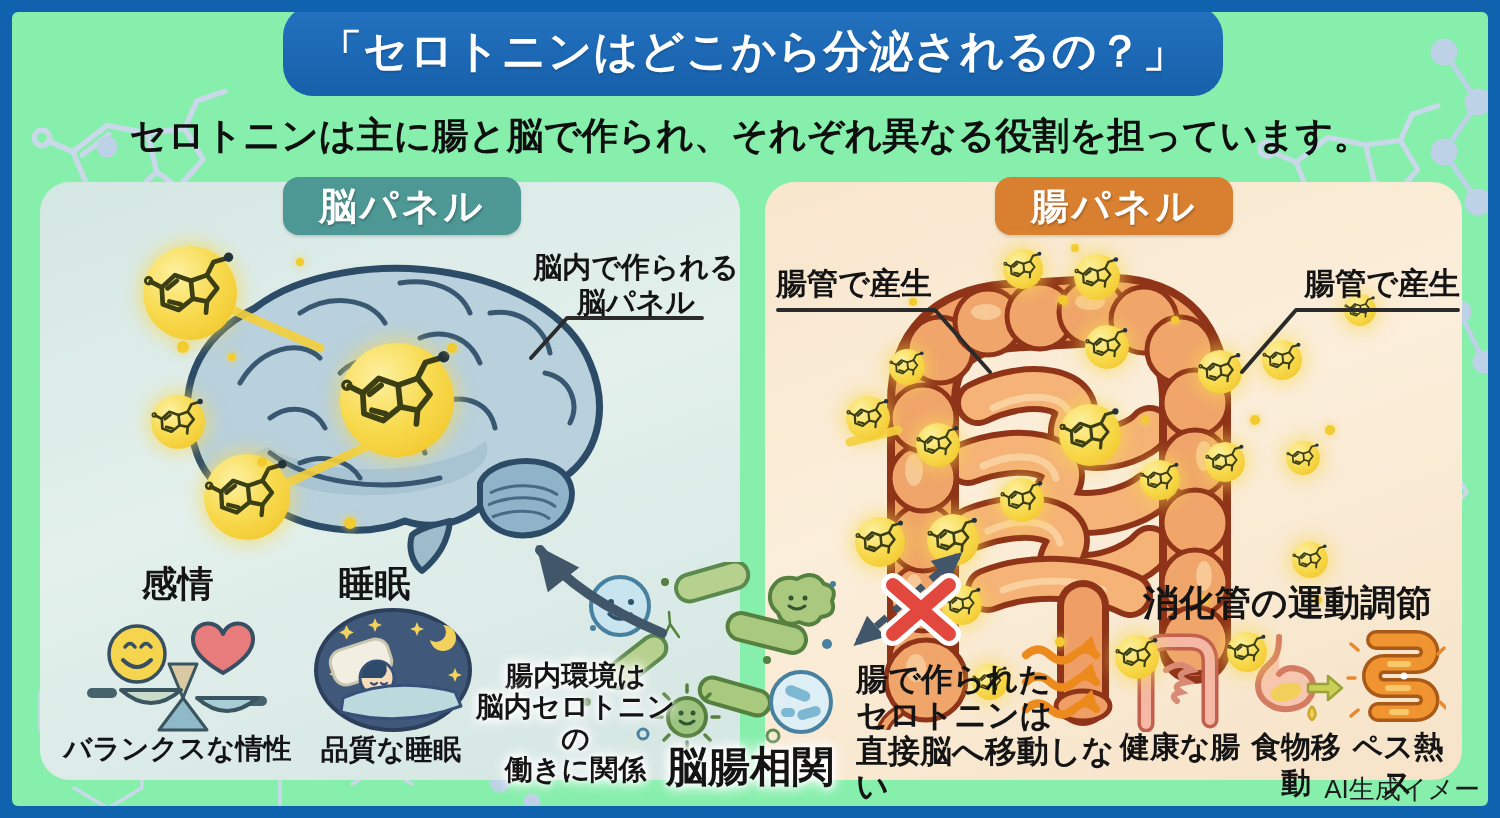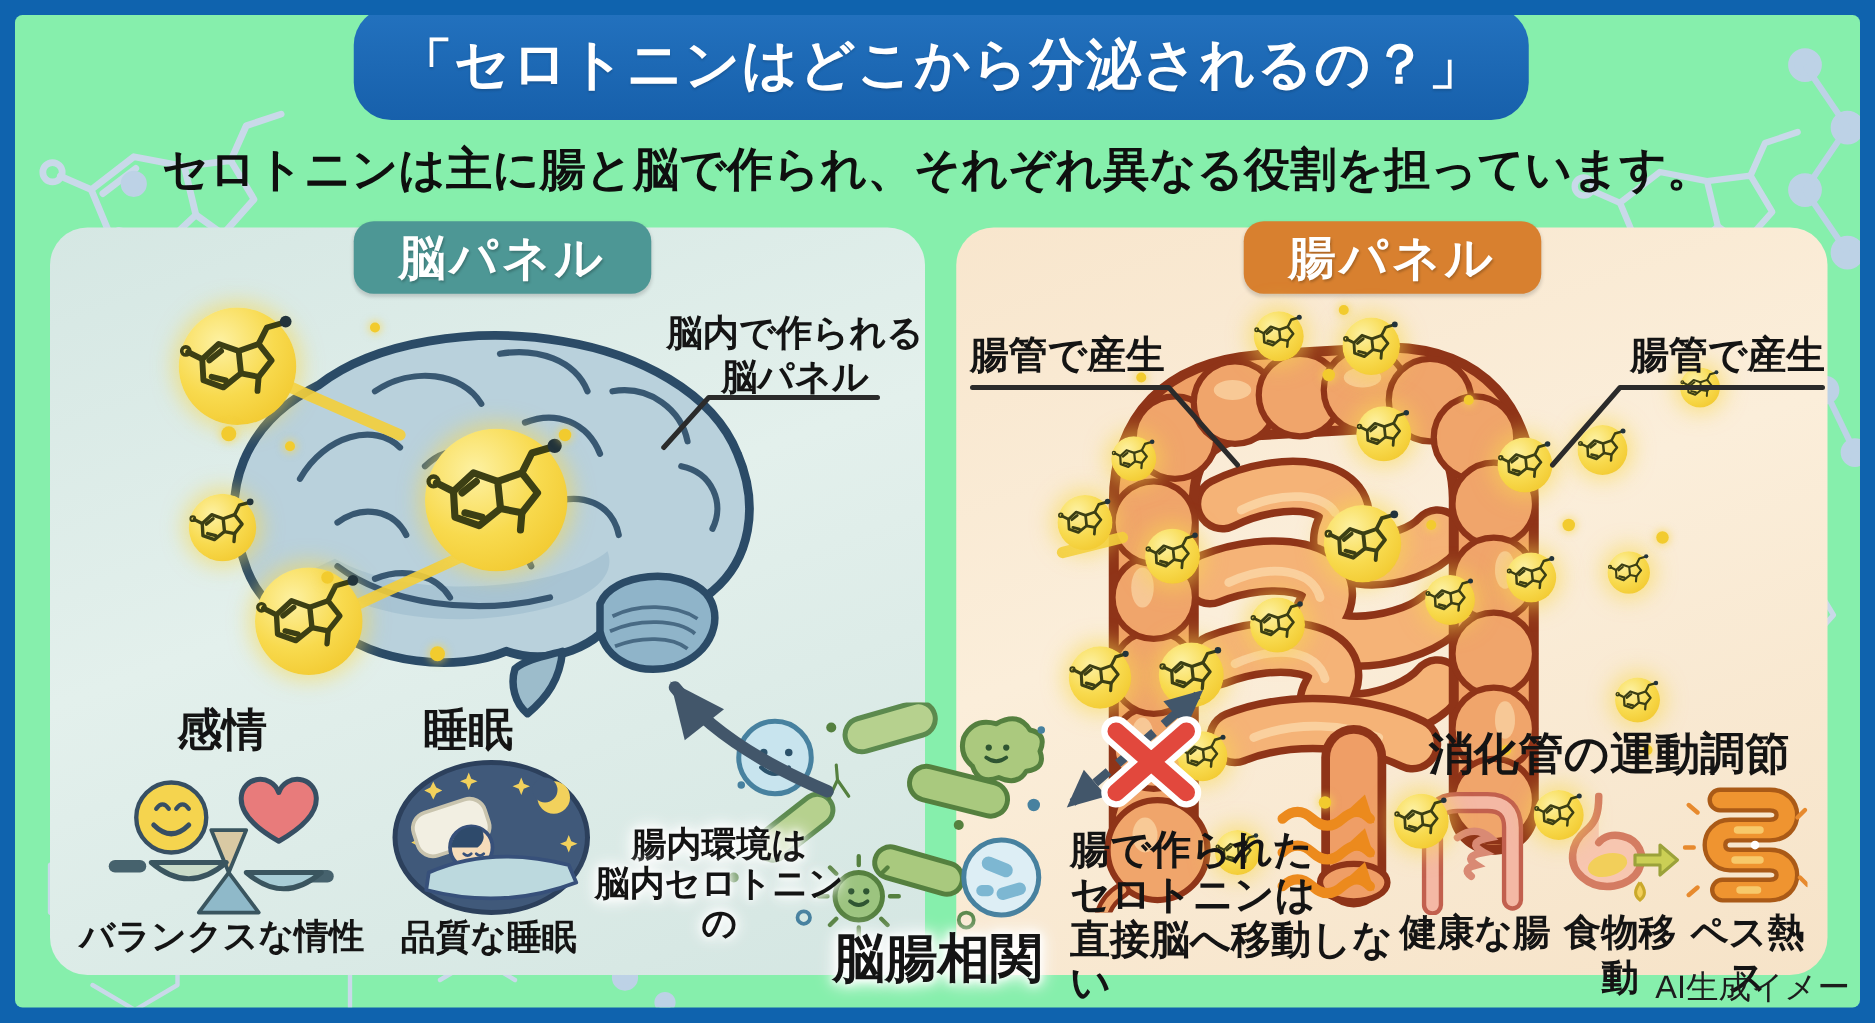--- a/index.html
+++ b/index.html
@@ -738,20 +738,21 @@
   </div>
 
   <div class="label" style="left:108px;top:550px;width:115px;font-size:36px">感情</div>
   <div class="label" style="left:305px;top:550px;width:115px;font-size:36px">睡眠</div>
   <div class="label" style="left:48px;top:720px;width:235px;font-size:28px">バランクスな情性</div>
   <div class="label" style="left:304px;top:721px;width:150px;font-size:28px">品質な睡眠</div>
 
   <div class="label halo" style="left:456px;top:648px;width:215px;font-size:28px;line-height:1.12">
     <div>腸内環境は</div>
     <div>脳内セロトニンの</div>
+    <div>働きに関係</div>
   </div>
   <div class="label halo" style="left:643px;top:730px;width:190px;font-size:42px">脳腸相関</div>
 
   <div class="label" style="left:764px;top:253px;width:170px;font-size:31px;text-align:left">腸管で産生</div>
   <div class="label" style="left:1278px;top:253px;width:170px;font-size:31px;text-align:right">腸管で産生</div>
 
 
   <div class="label" style="left:844px;top:650px;width:270px;font-size:32px;line-height:1.12;text-align:left">
     <div>腸で作られた</div>
     <div>セロトニンは</div>

